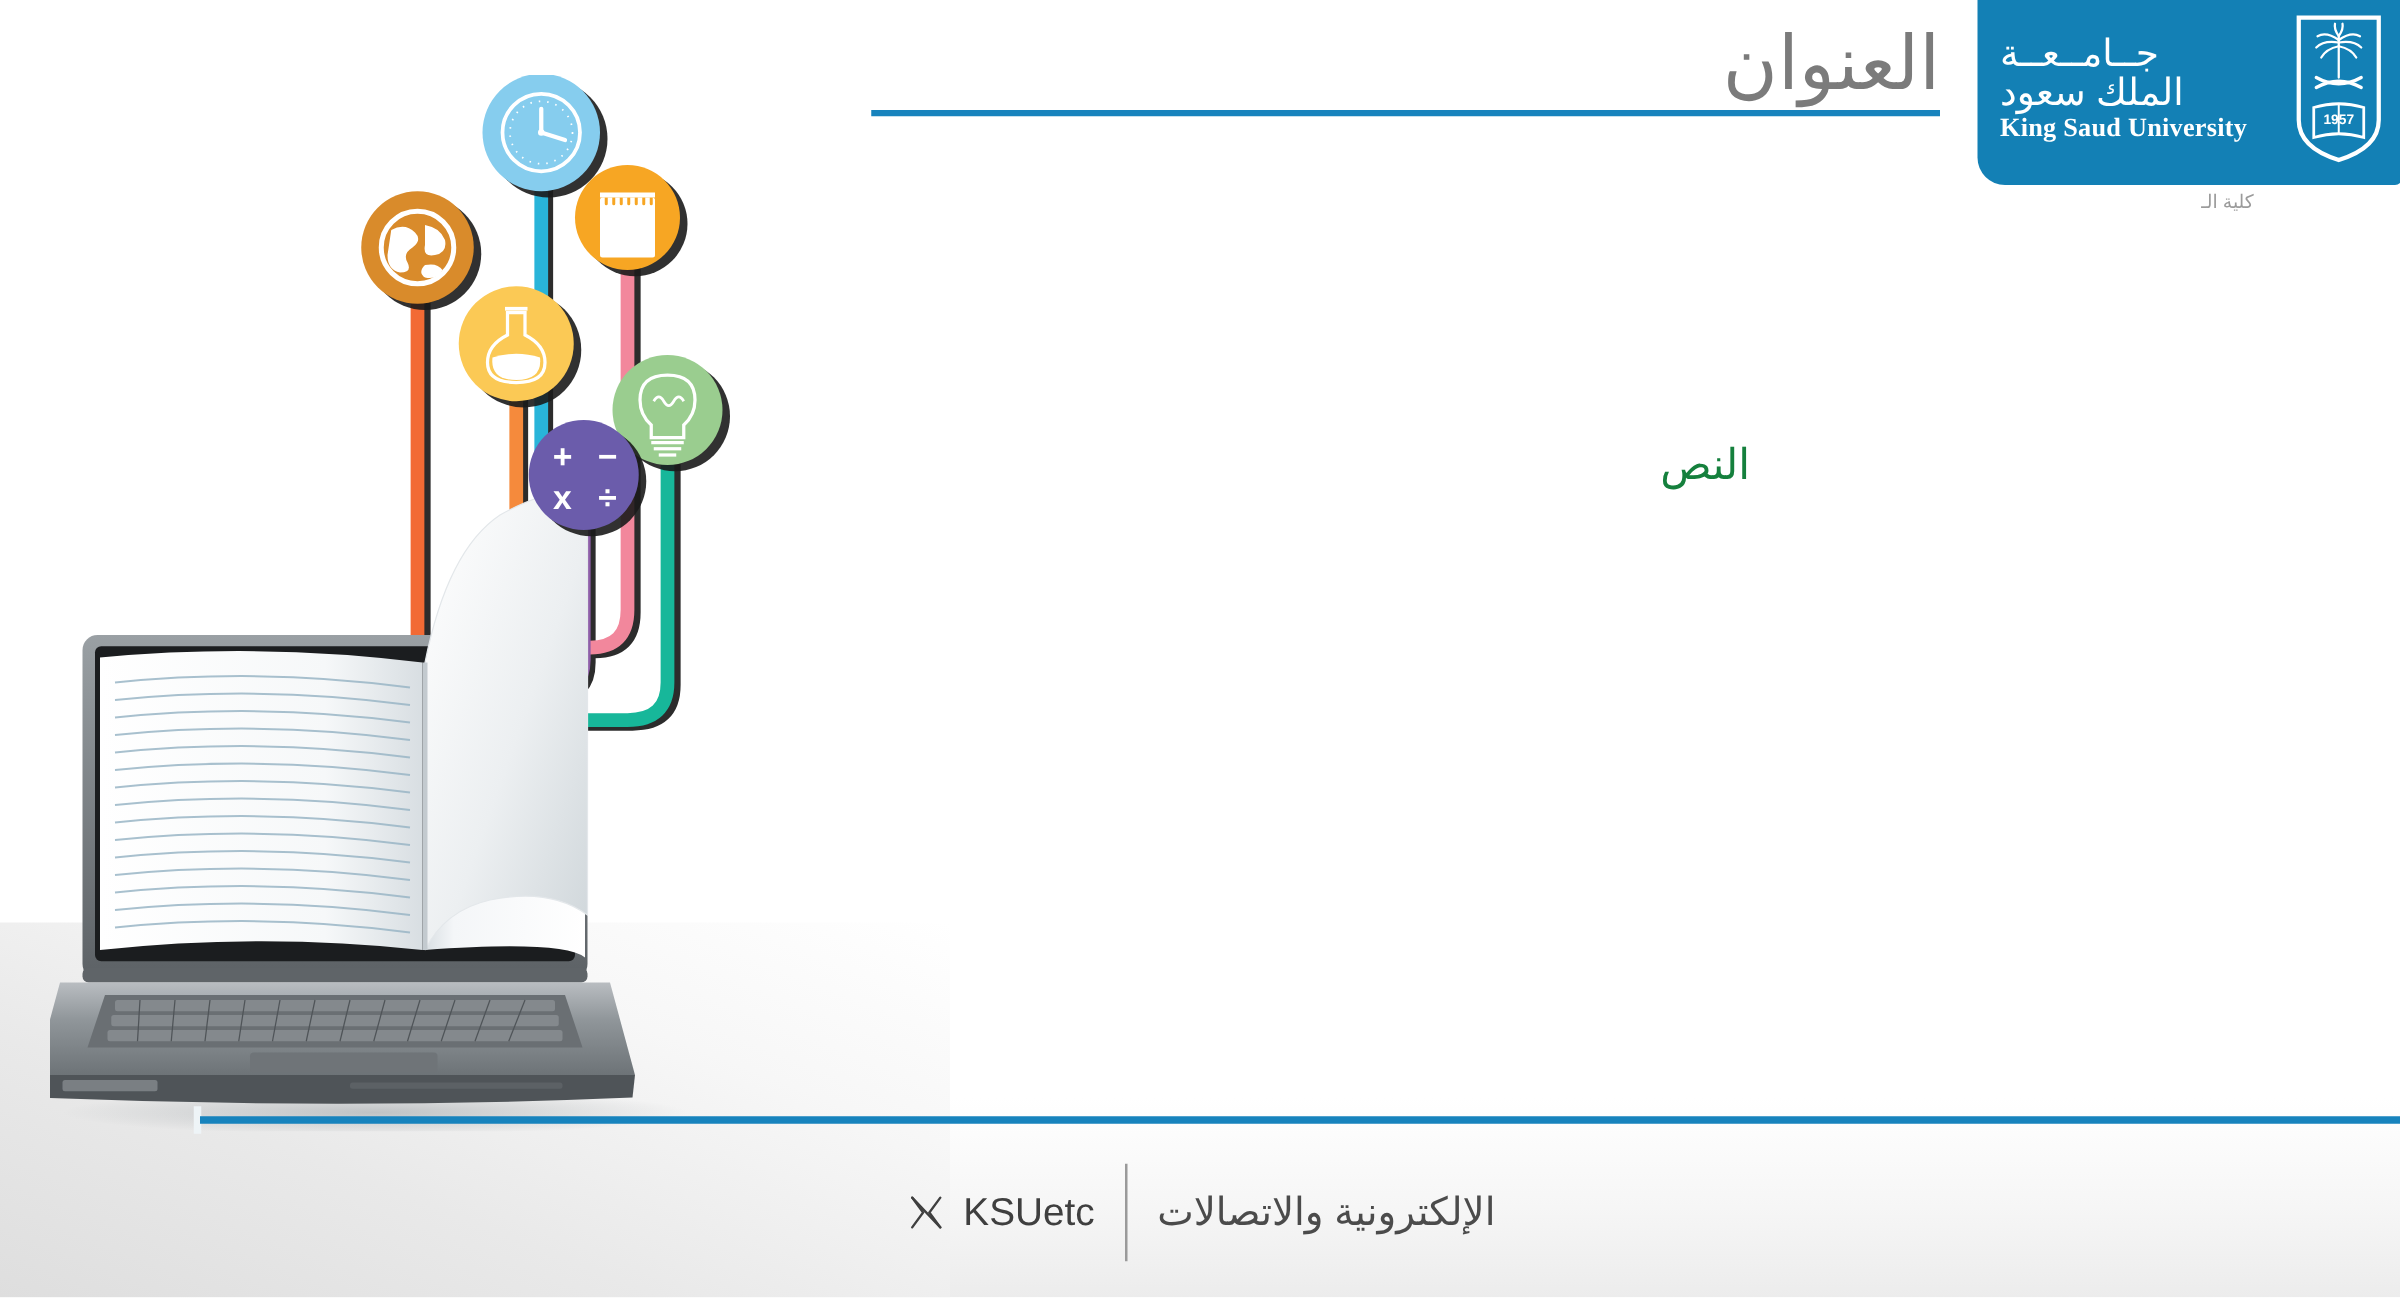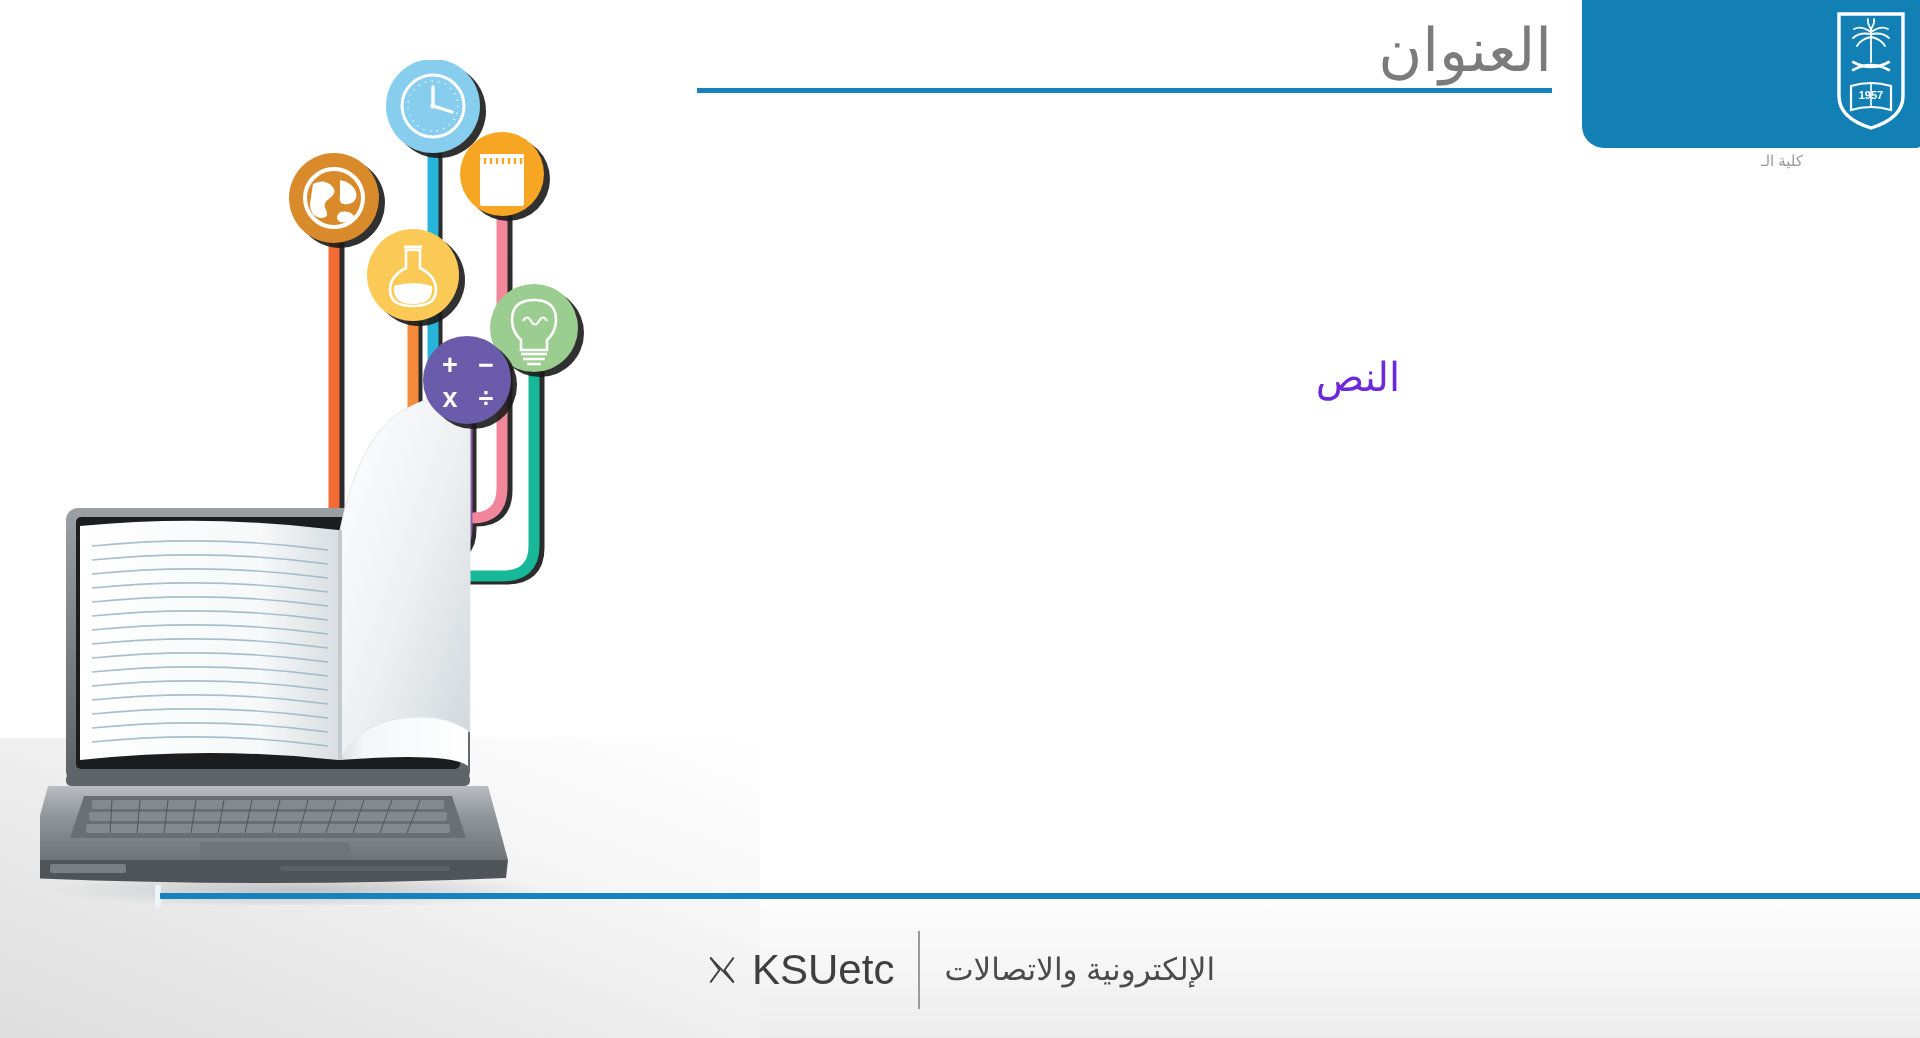--- a/index.html
+++ b/index.html
@@ -103,22 +103,22 @@
     top:88px;
     right:368px;
     width:855px; height:5px;
     background:#1783bd;
   }
 
   
   .body-text {
     position:absolute;
     top:345px; right:520px;
-    font-size:40px;
-    color:#6d28d9;
+    font-size:34px;
+    color:#15803d;
     direction:rtl;
     line-height:1.6;
   }
 
   
   .footer-rule {
     position:absolute;
     left:160px; top:893px;
     width:1760px; height:6px;
     background:#1783bd;
@@ -158,21 +158,21 @@
     display:flex;
     flex-direction:column;
     justify-content:center;
     padding-right:22px;
     gap:2px;
     direction:ltr;
   }
   .contact-row {
     display:flex; align-items:center;
     gap:13px;
-    font-size:42px;
+    font-size:31px;
     color:#3f3f3f;
     line-height:1.22;
     white-space:nowrap;
   }
   .contact-row .ic {
     width:34px; height:34px;
     display:inline-flex; align-items:center; justify-content:center;
     flex:0 0 34px;
   }
 
@@ -418,20 +418,25 @@
         <path d="M19 52 Q37 62 55 52"></path>
         <path d="M19 60 Q37 50 55 60"></path>
       </g>
 
       <g>
         <path d="M17 76 Q37 70 57 76 L57 100 Q37 94 17 100 Z" fill="none" stroke="#ffffff" stroke-width="2.2"></path>
         <path d="M37 73 L37 97" stroke="#ffffff" stroke-width="1.6"></path>
         <text x="37" y="89" fill="#ffffff" font-family="'Liberation Sans', sans-serif" font-size="11" font-weight="700" text-anchor="middle">1957</text>
       </g>
     </svg>
+    <div class="logo-words">
+      <div class="logo-ar1">جــامــعــة</div>
+      <div class="logo-ar2">الملك سعود</div>
+      <div class="logo-en">King Saud University</div>
+    </div>
   </div>
 
   <div class="college-sub">كلية الـ</div>
 
   <div class="footer-rule-cap"></div>
   <div class="footer-rule"></div>
 
   <div class="footer">
     <div class="footer-dept">
       <div>الإلكترونية والاتصالات</div>

